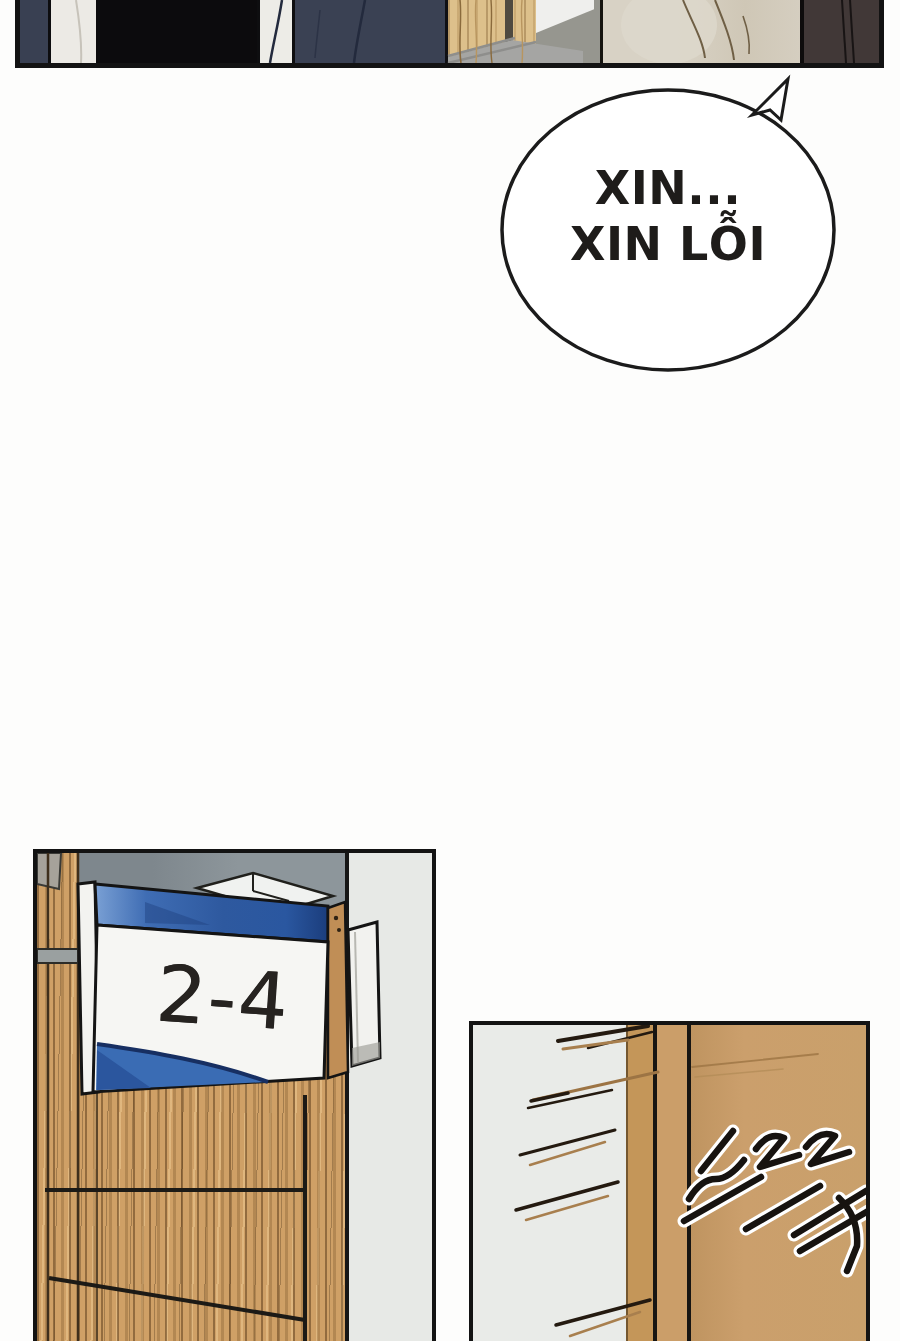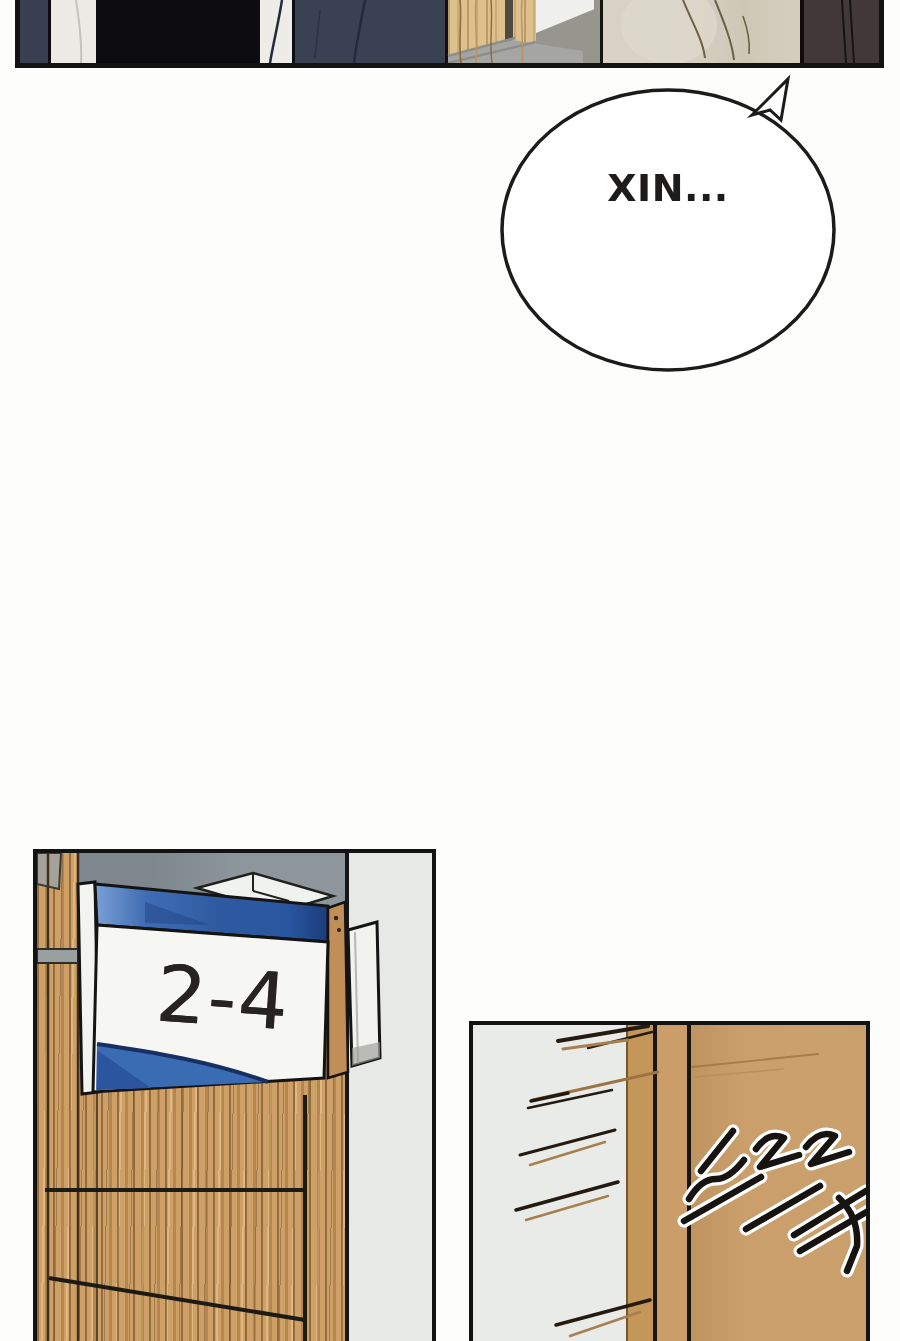--- a/index.html
+++ b/index.html
@@ -25,21 +25,21 @@
   .tp-coat{left:580px;width:200px;border-left:3px solid #15130f;box-sizing:border-box;
      background:linear-gradient(90deg,#d8d2c5 0 38%,#cfc7b6 72%,#d5cec0);}
   .tp-coat::before{content:"";position:absolute;left:18px;top:-14px;width:96px;height:78px;border-radius:50%;
      background:#ddd8cc;opacity:.8;}
   .tp-jacket{left:780px;width:79px;background:#413837;border-left:4px solid #0e0c0c;box-sizing:border-box;}
   .tp-lines{left:0;top:0;}
 
   
   .bubble-wrap{position:absolute;left:488px;top:68px;width:364px;height:312px;}
   .bubble-text{position:absolute;left:40px;top:92px;width:280px;text-align:center;
-     font-weight:bold;font-size:38px;line-height:56px;color:#1e1c1a;letter-spacing:.5px;}
+     font-weight:bold;font-size:46px;line-height:56px;color:#1e1c1a;letter-spacing:.5px;}
 
   
   .panel-sign{left:33px;top:849px;width:403px;height:492px;border-bottom:none;}
   .sp-wood{left:0;top:0;width:395px;height:488px;background-color:#cfa066;
      background-image:
        repeating-linear-gradient(90deg,rgba(96,64,30,.55) 0 2px,transparent 2px 8px,rgba(136,98,52,.4) 8px 11px,transparent 11px 16px),
        repeating-linear-gradient(91deg,rgba(60,40,16,.3) 0 1px,transparent 1px 12px,rgba(240,205,150,.5) 12px 14px,transparent 14px 25px);}
   .sp-wall{left:41px;top:0;width:267px;height:92px;
      background:linear-gradient(180deg,#8d969b 0 62%,#a8aeb0);}
   .sp-wall::before{content:"";position:absolute;inset:0;background:linear-gradient(90deg,#7e878d 0 28%,transparent 60%);}
@@ -106,20 +106,21 @@
     </svg>
   </section>
 
   <div class="bubble-wrap">
     <svg width="364" height="312" viewBox="0 0 364 312">
       <ellipse cx="180" cy="162" rx="166" ry="140" fill="#ffffff" stroke="#1b1b1b" stroke-width="3.5"></ellipse>
       <path d="M264,47 L300,11 L293,52 L282,42 Z" fill="#ffffff" stroke="#1b1b1b" stroke-width="3" stroke-linejoin="miter"></path>
     </svg>
     <div class="bubble-text">
       <div>XIN...</div>
+      <div>XIN LỖI</div>
     </div>
   </div>
 
   <section class="panel panel-sign">
     <div class="abs sp-wood"></div>
     <div class="abs sp-wall"></div>
     <div class="abs sp-strip"></div>
     <svg width="395" height="488" viewBox="0 0 395 488">
       <defs>
         <linearGradient id="gradBlue" x1="0" y1="0" x2="1" y2="0">

